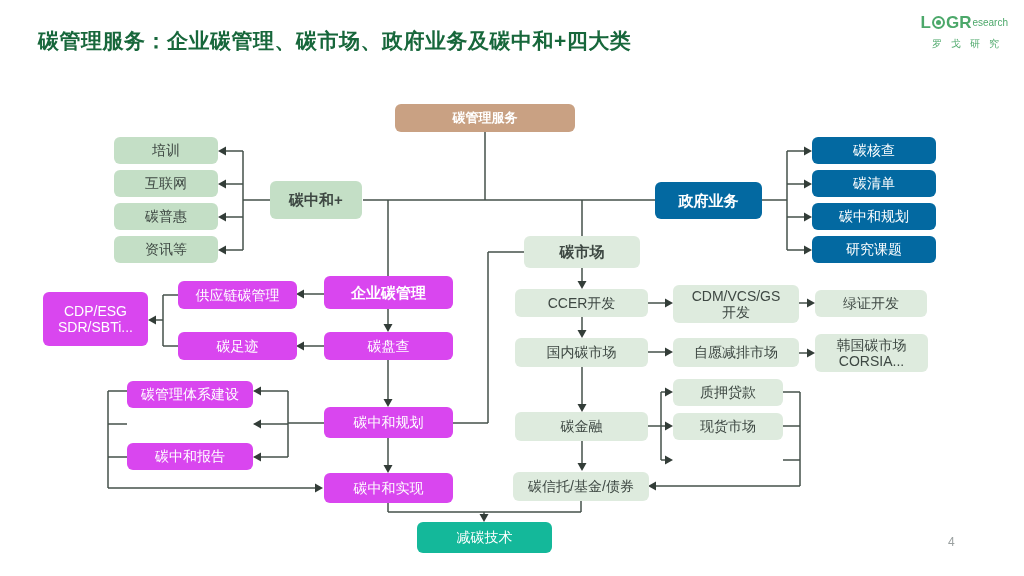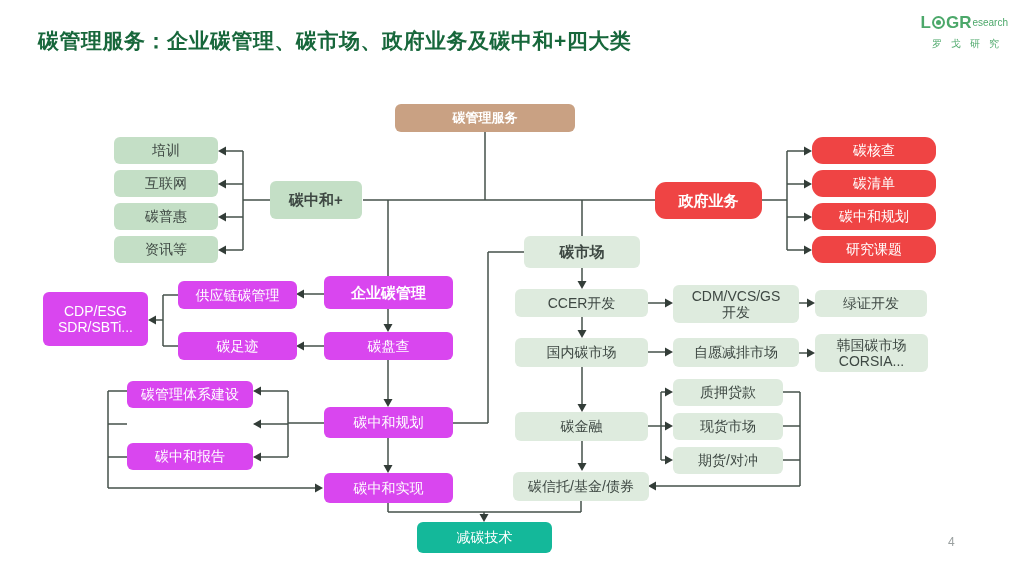--- a/index.html
+++ b/index.html
@@ -15,21 +15,21 @@
   .logo-ring::after { content:""; position:absolute; left:2px; top:2px; width:5px; height:5px; border-radius:50%; background:#4CA86A; }
   .logo-research { font-size:10px; font-weight:normal; margin-left:1px; }
   .logo-cn { margin-top:6px; font-size:10px; letter-spacing:9px; text-align:right; white-space:nowrap; }
 
   .node { position:absolute; display:flex; flex-direction:column; align-items:center; justify-content:center;
           border-radius:6px; font-size:14px; line-height:1.15; text-align:center; white-space:nowrap; }
   .tan    { background:#C9A183; color:#ffffff; font-weight:bold; font-size:13px; }
   .pale-l { background:#C4DFC6; color:#3E4843; }
   .pale-c { background:#DEEBDE; color:#3E4843; }
   .green  { background:#d946ef; color:#ffffff; }
-  .dark   { background:#ef4444; color:#ffffff;border-radius:11px; }
+  .dark   { background:#0369a1; color:#ffffff; }
   .teal   { background:#14B89A; color:#ffffff; }
   .bold   { font-weight:bold; font-size:15px; }
 
   svg.connectors { position:absolute; left:0; top:0; }
 
   .page-number { position:absolute; left:948px; top:535px; font-size:12px; color:#9aa0a0; }
 </style>
 </head>
 <body>
 
@@ -118,21 +118,20 @@
   </div>
   <div class="node pale-c" style="left:673px;top:338px;width:126px;height:29px;">自愿减排市场</div>
   <div class="node pale-c" style="left:815px;top:290px;width:112px;height:27px;">绿证开发</div>
   <div class="node pale-c" style="left:815px;top:334px;width:113px;height:38px;">
     <span>韩国碳市场</span>
     <span>CORSIA...</span>
   </div>
   <div class="node pale-c" style="left:515px;top:412px;width:133px;height:29px;">碳金融</div>
   <div class="node pale-c" style="left:673px;top:379px;width:110px;height:27px;">质押贷款</div>
   <div class="node pale-c" style="left:673px;top:413px;width:110px;height:27px;">现货市场</div>
-  <div class="node pale-c" style="left:673px;top:447px;width:110px;height:27px;">期货/对冲</div>
   <div class="node pale-c" style="left:513px;top:472px;width:136px;height:29px;">碳信托/基金/债券</div>
 
   <div class="node dark bold" style="left:655px;top:182px;width:107px;height:37px;">政府业务</div>
   <div class="node dark" style="left:812px;top:137px;width:124px;height:27px;">碳核查</div>
   <div class="node dark" style="left:812px;top:170px;width:124px;height:27px;">碳清单</div>
   <div class="node dark" style="left:812px;top:203px;width:124px;height:27px;">碳中和规划</div>
   <div class="node dark" style="left:812px;top:236px;width:124px;height:27px;">研究课题</div>
 
   <div class="node teal" style="left:417px;top:522px;width:135px;height:31px;">减碳技术</div>
 

